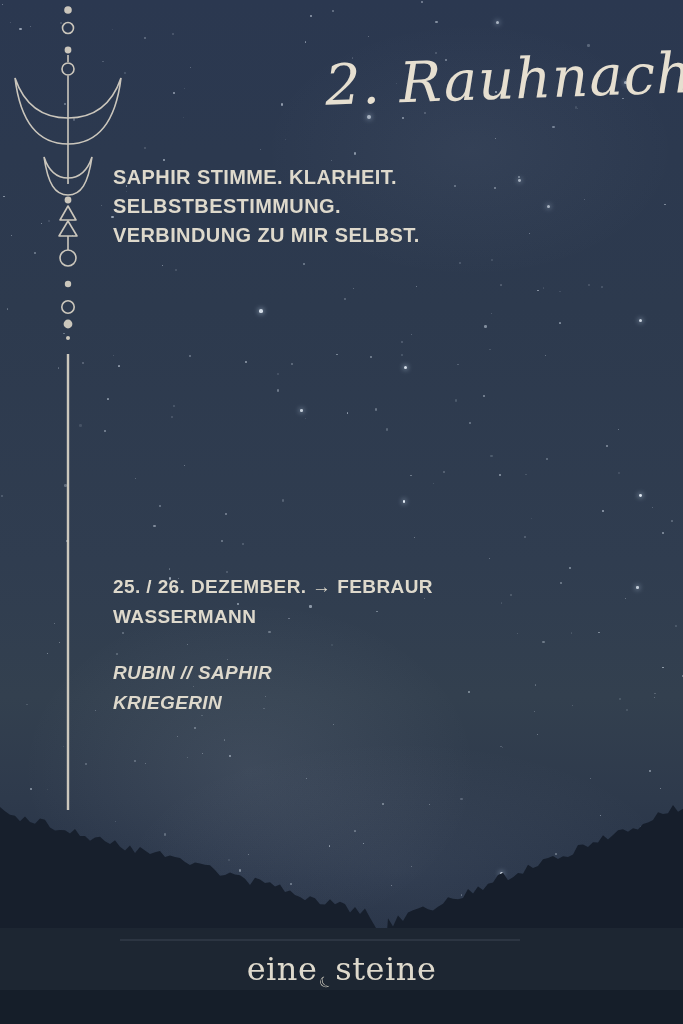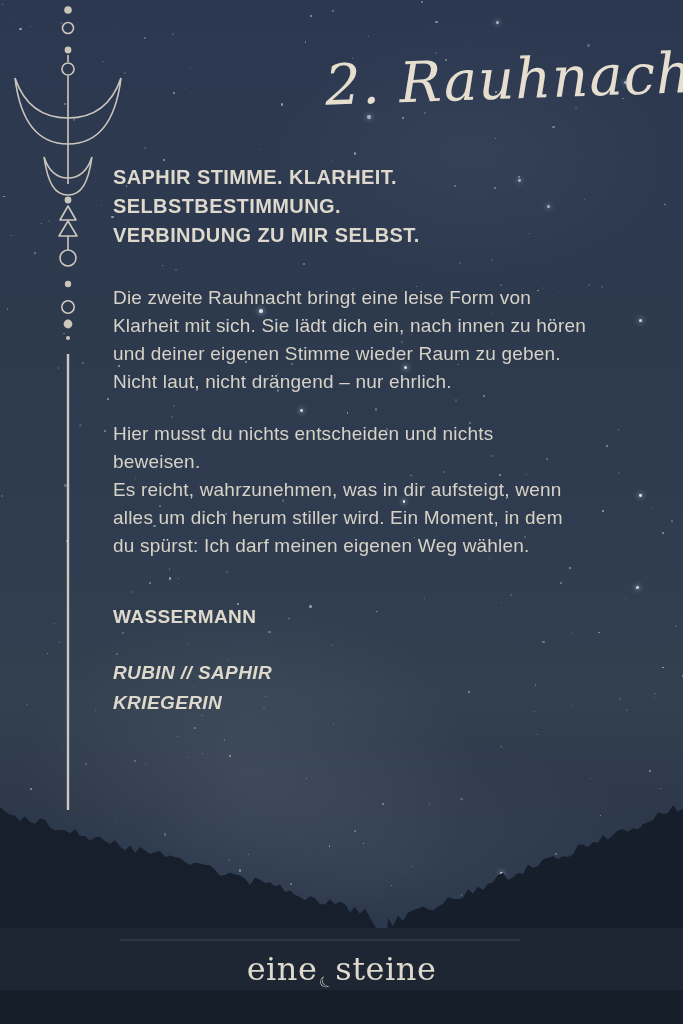--- a/index.html
+++ b/index.html
@@ -355,32 +355,23 @@
       <line x1="68" y1="354" x2="68" y2="810" stroke-width="2.4"></line>
     </g>
   </svg>
 
   <h1 class="title">2. Rauhnacht</h1>
 
   <h2 class="heading preline">SAPHIR STIMME. KLARHEIT.
 SELBSTBESTIMMUNG.
 VERBINDUNG ZU MIR SELBST.</h2>
 
-  <p class="bodytext preline p1">Die zweite Rauhnacht bringt eine leise Form von
-Klarheit mit sich. Sie lädt dich ein, nach innen zu hören
-und deiner eigenen Stimme wieder Raum zu geben.
-Nicht laut, nicht drängend – nur ehrlich.</p>
-
-  <p class="bodytext preline p2">Hier musst du nichts entscheiden und nichts
-beweisen.
-Es reicht, wahrzunehmen, was in dir aufsteigt, wenn
-alles um dich herum stiller wird. Ein Moment, in dem
-du spürst: Ich darf meinen eigenen Weg wählen.</p>
-
-  <p class="meta dates"><br>
+
+
+  <p class="meta dates"><span>25. / 26. DEZEMBER. → FEBRAUR</span><br>
     <span>WASSERMANN</span></p>
 
   <p class="meta stones"><span>RUBIN // SAPHIR</span><br>
     <span>KRIEGERIN</span></p>
 
 
   <div class="logo"><span>eine</span><span class="logo-moon">☾</span><span>steine</span></div>
 
 </div>
 

